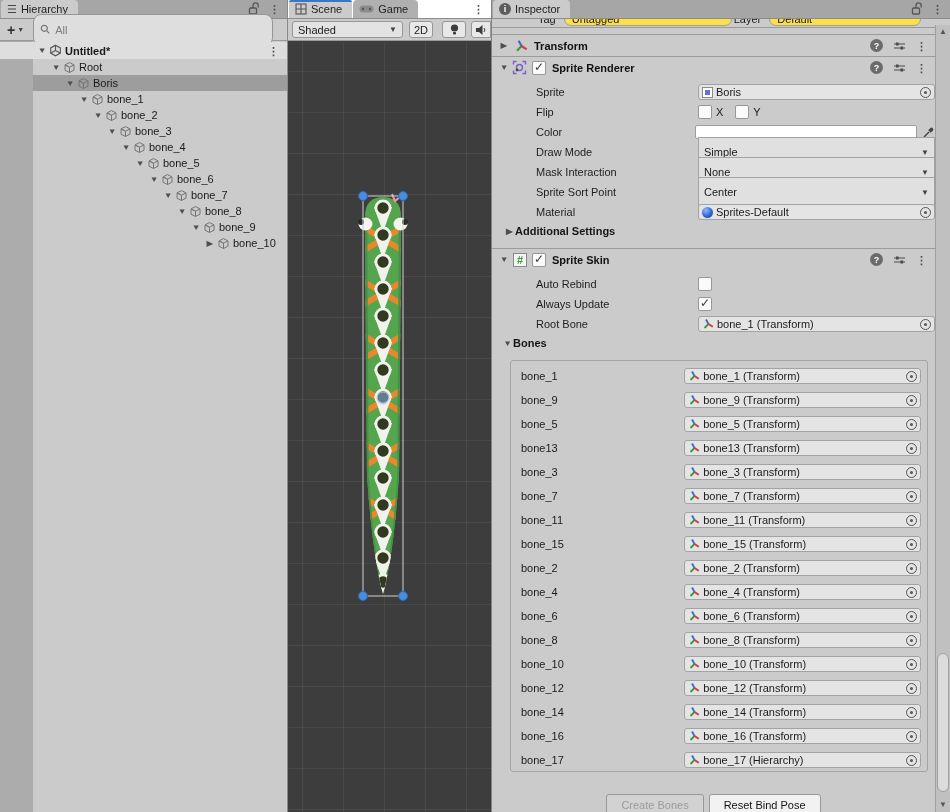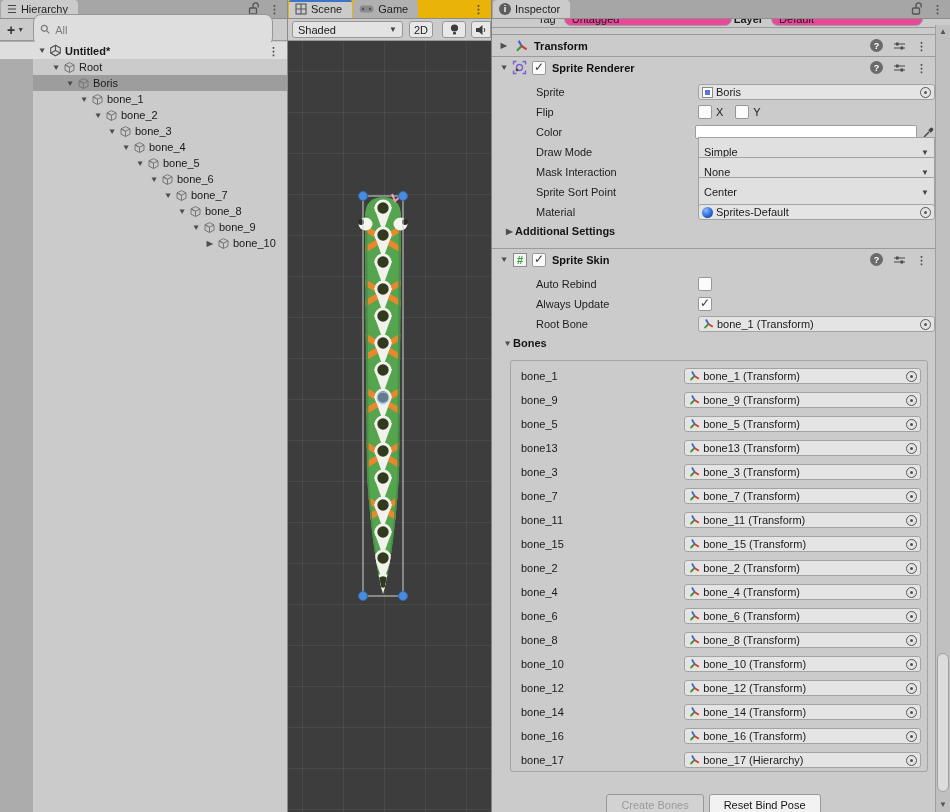--- a/index.html
+++ b/index.html
@@ -29,37 +29,37 @@
   .search-box .ph { color:#7d7d7d; margin-left:4px; }
   .scene-row { position:relative; height:17px; margin-top:1px; background:#dedede; display:flex; align-items:center; font-weight:bold; }
   .hrow { height:16px; display:flex; align-items:center; }
   .hrow.selected { background:#9d9d9d; }
   .tri { font-size:8px; color:#4e4e4e; width:12px; display:inline-block; text-align:center; transform:scaleX(1.1); }
   .hlabel { margin-left:3px; }
   svg.cube { flex:0 0 auto; }
 
   
   #scene { position:absolute; left:288px; top:0; width:203px; height:812px; background:#3d3d3d; }
-  #scene .tabbar { background:#eab308; }
+  #scene .tabbar { background:#ffffff; }
   .viewport { position:absolute; left:0; top:42px; right:0; bottom:0; background:#3d3d3d;
     background-image:
       repeating-linear-gradient(to right, rgba(255,255,255,0.06) 0 1px, transparent 1px 41px),
       repeating-linear-gradient(to bottom, rgba(255,255,255,0.06) 0 1px, transparent 1px 41px);
     background-position:14px 0, 0 29px; overflow:hidden; }
   .shading-dd { margin-left:4px; width:119px; height:17px; background:#e3e3e3; border:1px solid #979797; border-radius:3px; display:flex; align-items:center; padding:0 5px; }
   .shading-dd .dd-arrow { margin-left:auto; font-size:8px; color:#444; }
   .sc-btn { height:17px; min-width:24px; background:#e8e8e8; border:1px solid #979797; border-radius:3px; display:flex; align-items:center; justify-content:center; margin-left:4px; padding:0 3px; color:#222; }
   #snake-svg { position:absolute; left:60px; top:144px; }
 
   
   #inspector { position:absolute; left:491px; top:0; width:459px; height:812px; background:#cbcbcb; border-left:1px solid #828282; overflow:hidden; }
   .insp-content { position:absolute; left:0; top:19px; width:443px; bottom:0; overflow:hidden; }
   .clip-row { height:9px; overflow:hidden; border-bottom:1px solid #9a9a9a; }
   .clip-inner { height:18px; display:flex; align-items:center; transform:translateY(-9px); padding-left:46px; }
-  .mini-field { height:14px; background:#ec4899; border:1px solid #9e9e9e; border-radius:7px; display:flex; align-items:center; padding:0 7px; }
+  .mini-field { height:14px; background:#fde047; border:1px solid #9e9e9e; border-radius:7px; display:flex; align-items:center; padding:0 7px; }
   .comp-header { height:22px; display:flex; align-items:center; border-top:1px solid #9b9b9b; padding:0 6px; background:#cbcbcb; }
   .comp-header .title { font-weight:bold; margin-left:6px; color:#111; }
   .hdr-right { margin-left:auto; display:flex; align-items:center; gap:10px; padding-right:2px; }
   .help-icon { width:13px; height:13px; border-radius:50%; background:#6b6b6b; color:#fff; font-size:9px; font-weight:bold; display:flex; align-items:center; justify-content:center; }
   .gap6 { height:6px; }
   .gap8 { height:8px; }
 
   .field-row { height:20px; display:flex; align-items:center; padding-left:44px; }
   .field-label { width:164px; color:#1e1e1e; }
   .field-value { width:240px; display:flex; align-items:center; }
@@ -385,21 +385,21 @@
     </div>
 
     <div class="insp-content">
 
       <div class="clip-row">
         <div class="clip-inner">
           <span>Tag</span>
           <div class="mini-field" style="width:168px;margin-left:8px;">
             <span>Untagged</span>
           </div>
-          <span style="margin-left:2px;font-weight:bold;">Layer</span>
+          <span style="margin-left:2px;">Layer</span>
           <div class="mini-field" style="width:152px;margin-left:8px;">
             <span>Default</span>
           </div>
         </div>
       </div>
 
       <div class="gap6"></div>
 
       <div class="comp-header">
         <span class="tri">▶</span>

